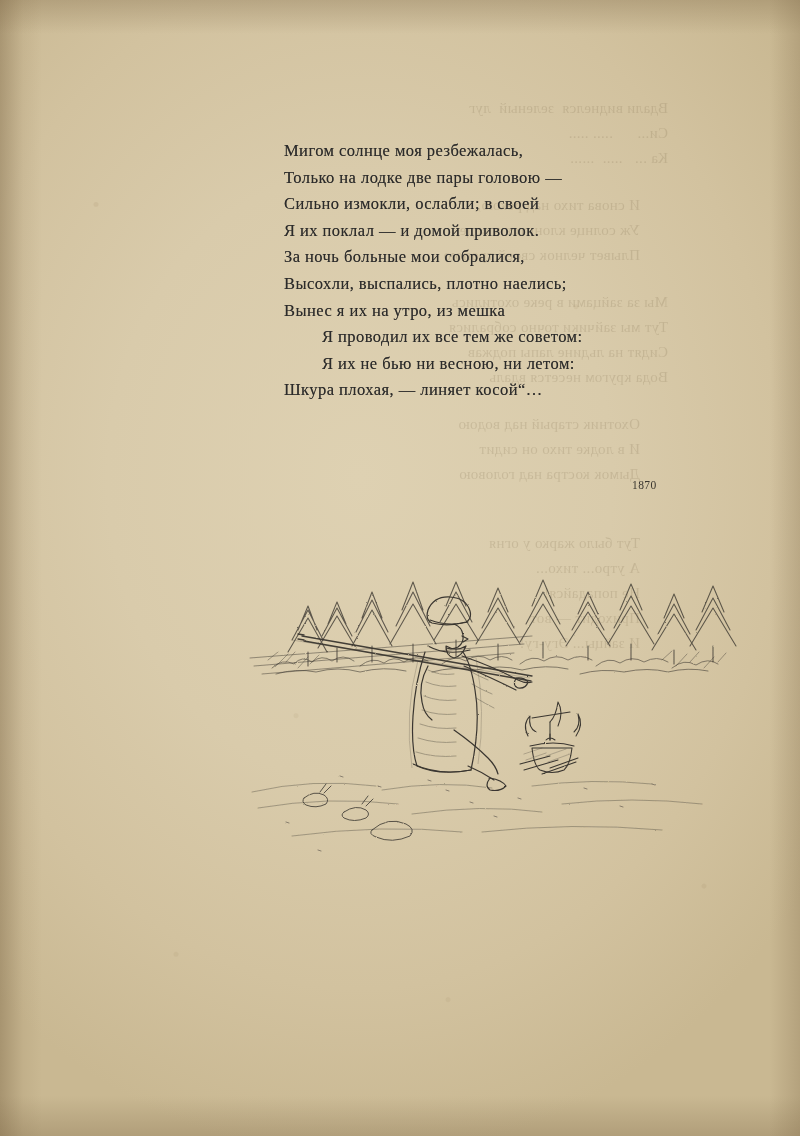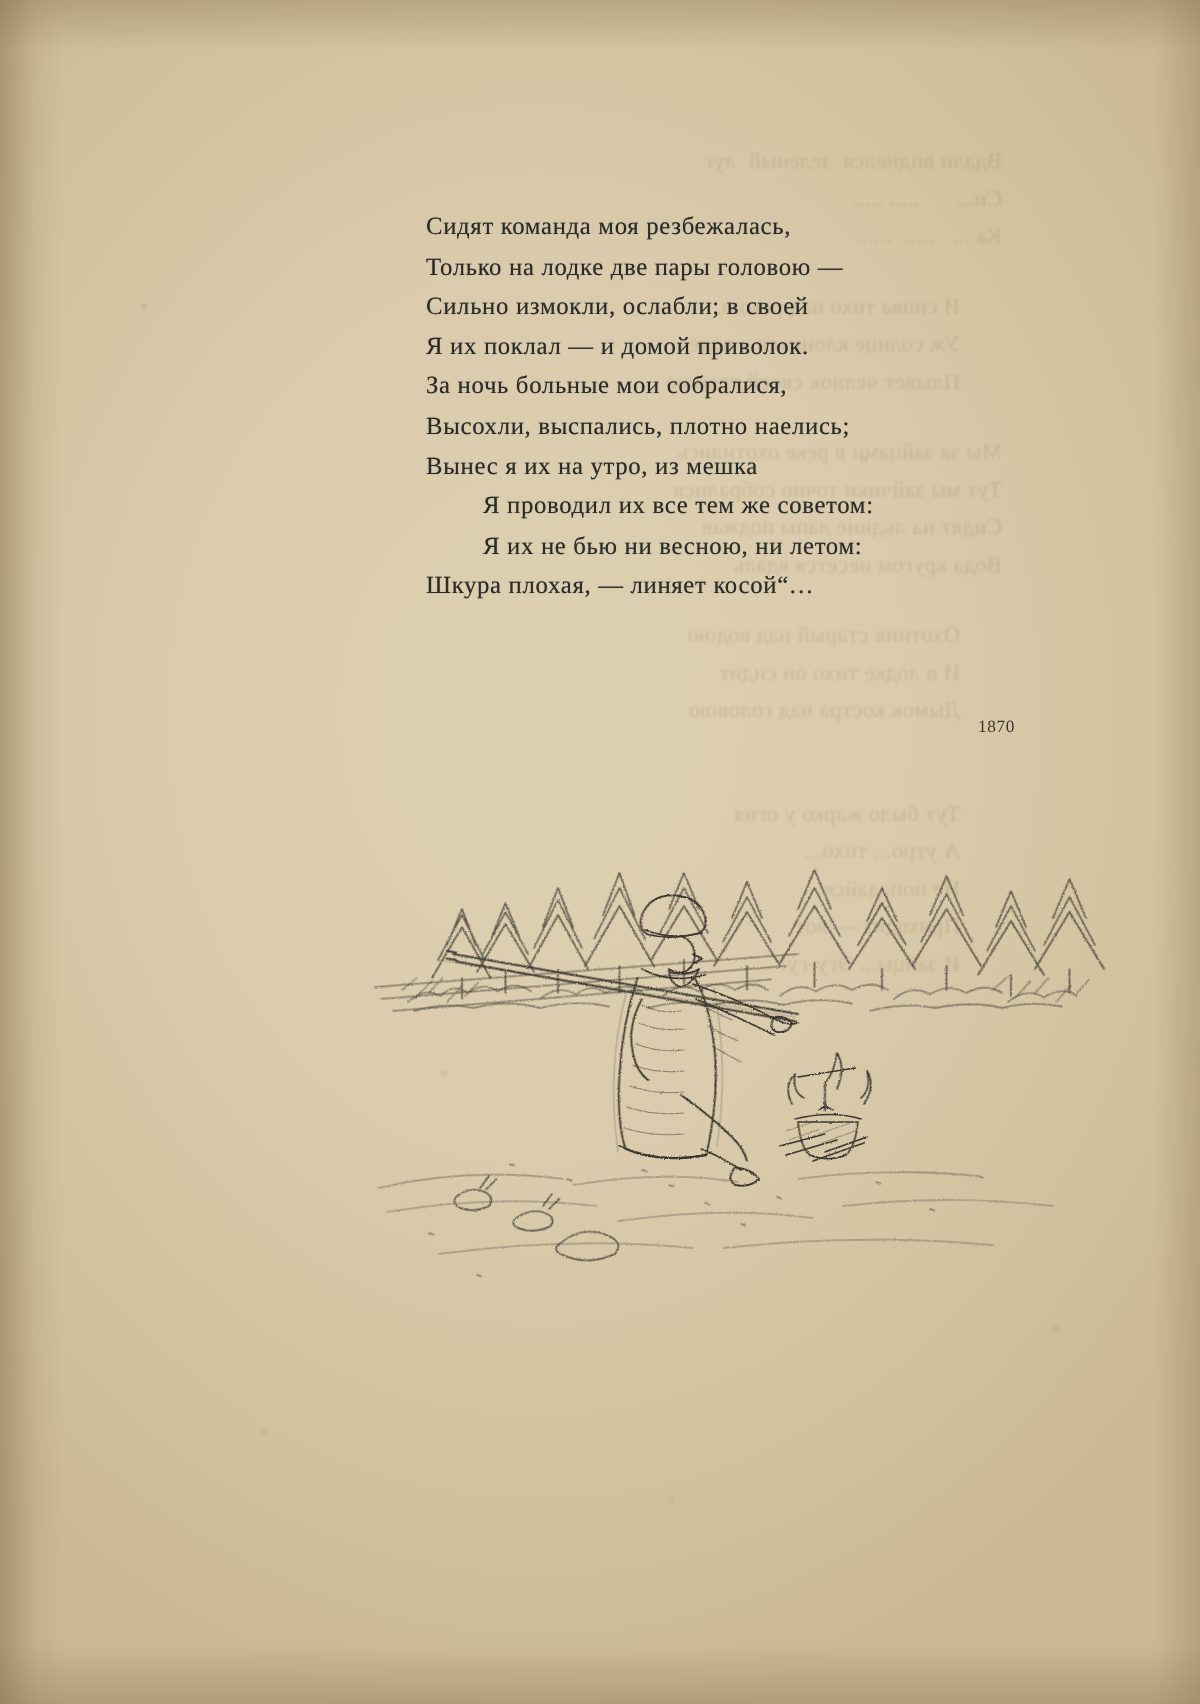--- a/index.html
+++ b/index.html
@@ -98,21 +98,21 @@
     font-size: 16.5px;
     line-height: 26.6px;
     letter-spacing: .45px;
     text-shadow: 0 0 .6px rgba(45,40,35,.55);
   }
   #poem .line { white-space: pre; }
   #poem .indent { padding-left: 38px; }
 
   #year {
     position: absolute;
-    left: 652px;
+    left: 632px;
     top: 479px;
     font-family: "Liberation Serif", serif;
     font-size: 11.5px;
     color: #3a362f;
     letter-spacing: .4px;
   }
 
   
   #illustration {
     position: absolute;
@@ -151,21 +151,21 @@
     <div class="gap"></div>
     <div class="gap"></div>
     <div class="bl ind">Тут было жарко у огня</div>
     <div class="bl ind">А утро... тихо...</div>
     <div class="bl ind">Не попадайся!</div>
     <div class="bl ind">Приходит — вот</div>
     <div class="bl ind">И зайцы... Эгу-гу!</div>
   </div>
 
   <div id="poem">
-    <div class="line">Сидят команда моя резбежалась,</div>
+    <div class="line">Мигом солнце моя резбежалась,</div>
     <div class="line">Только на лодке две пары головою —</div>
     <div class="line">Сильно измокли, ослабли; в своей</div>
     <div class="line">Я их поклал — и домой приволок.</div>
     <div class="line">За ночь больные мои собралися,</div>
     <div class="line">Высохли, выспались, плотно наелись;</div>
     <div class="line">Вынес я их на утро, из мешка</div>
     <div class="line indent">Я проводил их все тем же советом:</div>
     <div class="line indent">Я их не бью ни весною, ни летом:</div>
     <div class="line">Шкура плохая, — линяет косой“…</div>
   </div>

